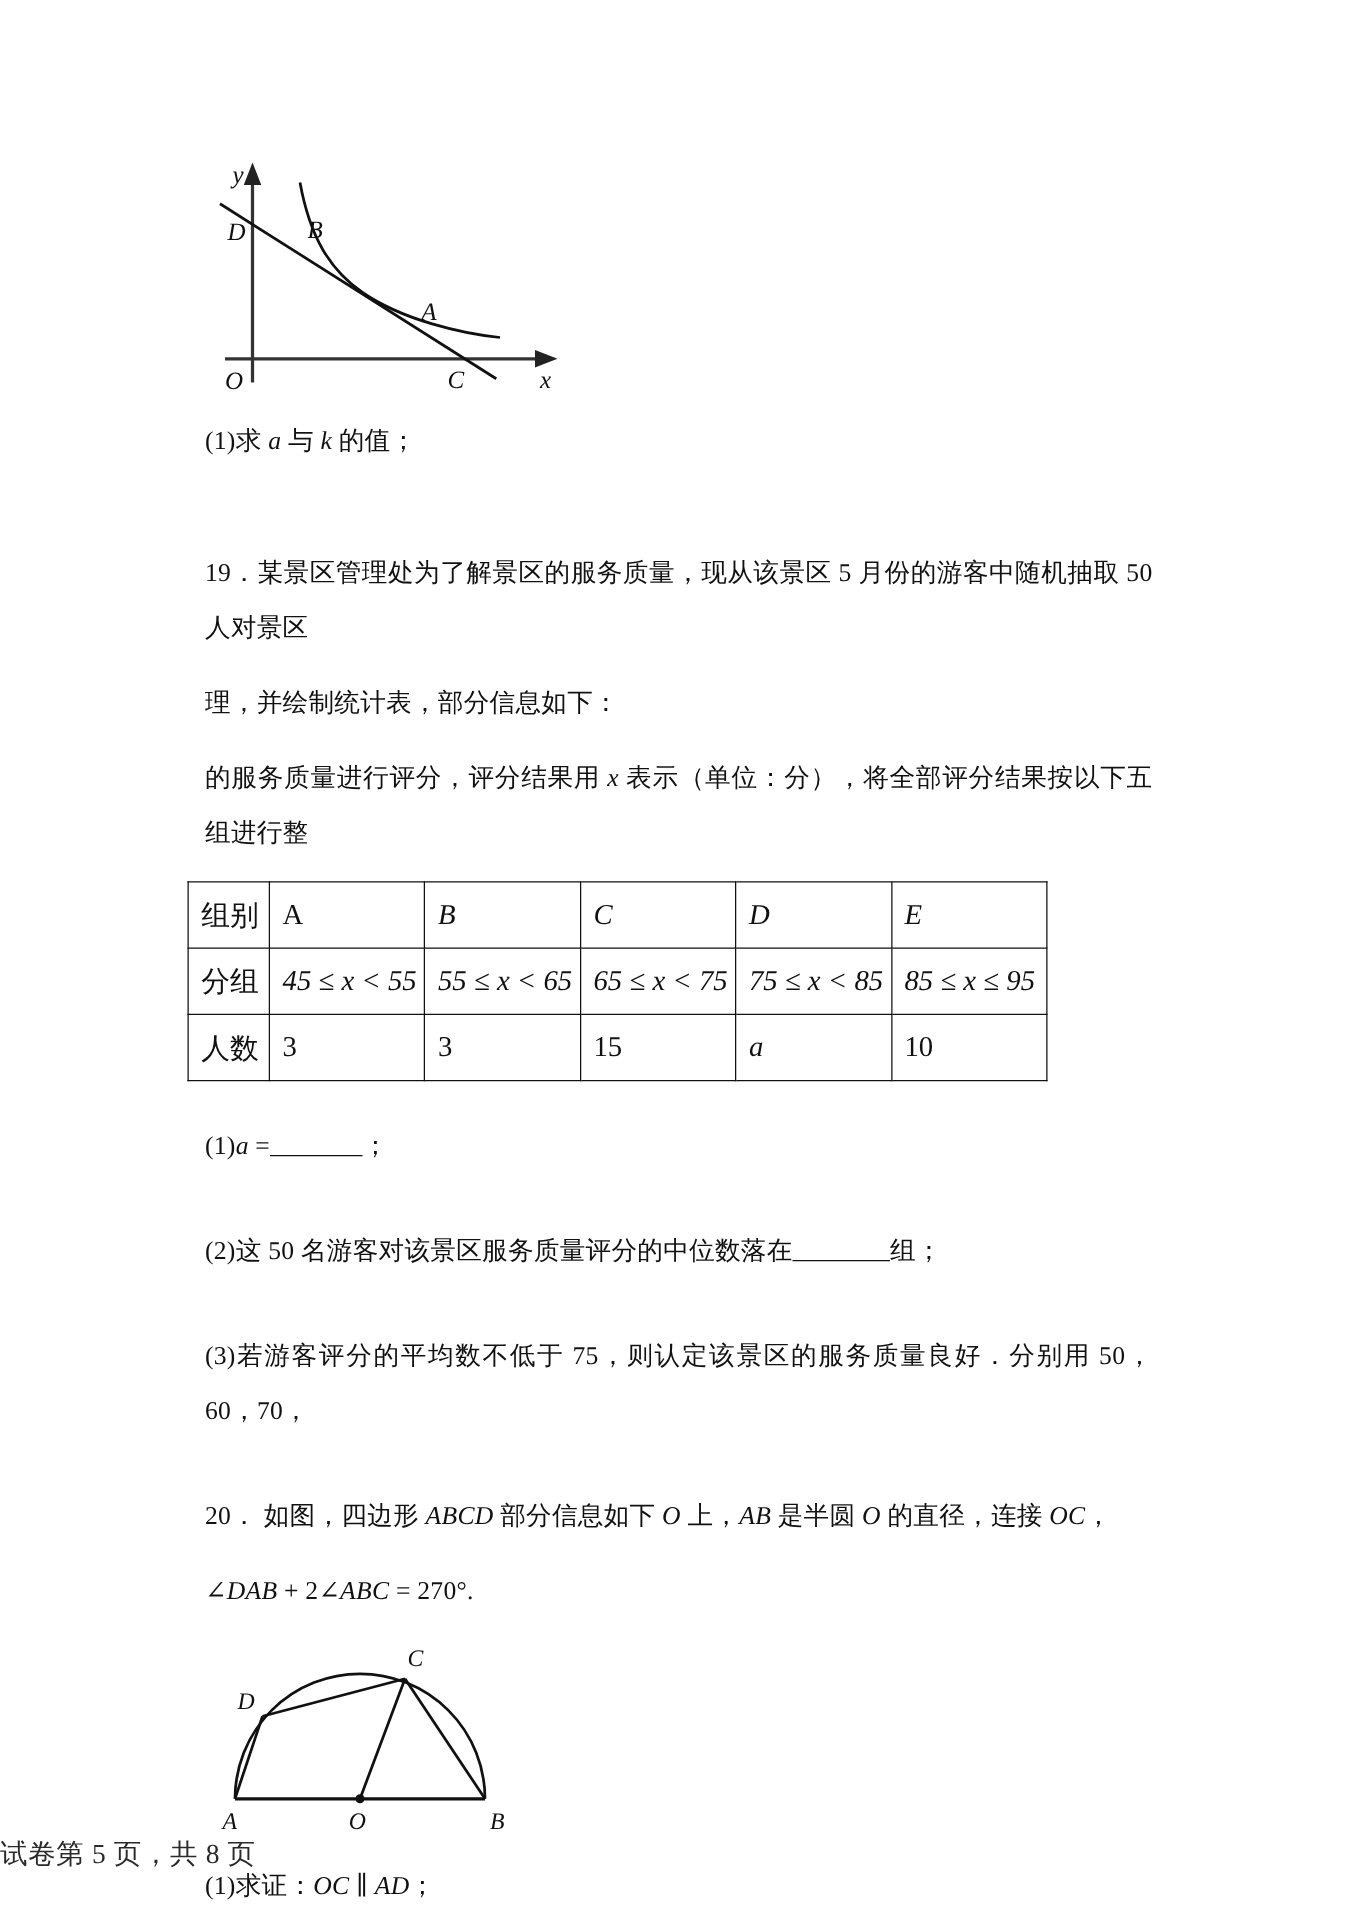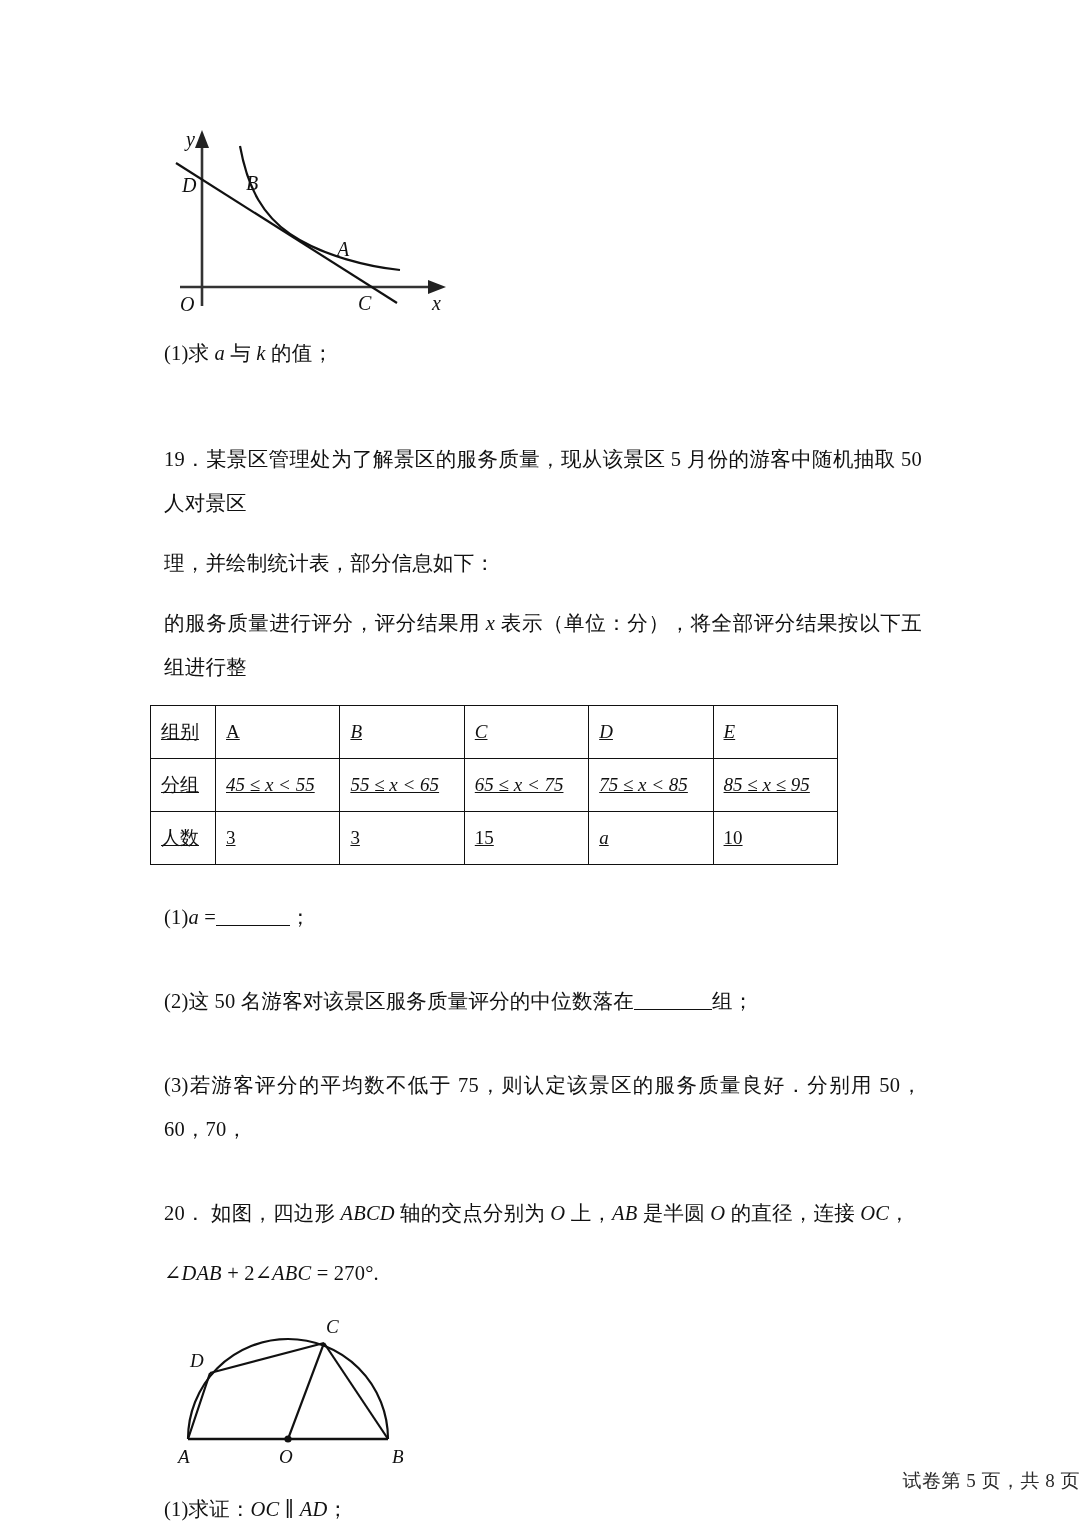--- a/index.html
+++ b/index.html
@@ -81,40 +81,39 @@
   table.stat {
     border-collapse: collapse;
     width: 688px;
     margin: 10px 0 6px 2px;
     table-layout: fixed;
   }
   table.stat td {
     border: 1.6px solid #111;
     height: 52px;
     padding: 0 10px;
-    font-size: 19px;
+    font-size: 23px;
     vertical-align: middle;
     white-space: nowrap;
-    text-decoration: underline;
   }
   td.lbl {
     width: 44px;
     text-align: left;
     font-size: 20px;
   }
   td.cell { text-align: left; }
 
   
   .footer {
     position: absolute;
     left: 0;
     top: 1468px;
     width: 1080px;
-    text-align: right;
-    font-size: 19px;
+    text-align: left;
+    font-size: 22px;
     color: #2a2a2a;
     letter-spacing: 0.5px;
   }
 </style>
 </head>
 <body>
 
 <div class="page">
   <div class="content">
 
@@ -196,21 +195,21 @@
     <p class="para"><span>(2)这 50 名游客对该景区服务质量评分的中位数落在</span><span class="blank-line blank-m"></span><span>组；</span></p>
 
     <div class="spacer-8"></div>
 
     <p class="para">(3)若游客评分的平均数不低于 75，则认定该景区的服务质量良好．分别用 50，60，70，</p>
 
 
 
     <div class="spacer-8"></div>
 
-    <p class="para q-body"><span>20．</span><span> 如图，四边形 </span><span class="mi">ABCD</span><span> 轴的交点分别为 </span><span class="mi">O</span><span> 上，</span><span class="mi">AB</span><span> 是半圆 </span><span class="mi">O</span><span> 的直径，连接 </span><span class="mi">OC</span><span>，</span></p>
+    <p class="para q-body"><span>20．</span><span> 如图，四边形 </span><span class="mi">ABCD</span><span> 部分信息如下 </span><span class="mi">O</span><span> 上，</span><span class="mi">AB</span><span> 是半圆 </span><span class="mi">O</span><span> 的直径，连接 </span><span class="mi">OC</span><span>，</span></p>
 
     <p class="para"><span>∠</span><span class="mi">DAB</span><span> + 2∠</span><span class="mi">ABC</span><span> = 270°.</span></p>
 
     <div class="fig-semicircle">
       <svg width="280" height="160" viewBox="0 0 280 160">
 
         <path d="M 22,128 A 100,100 0 0 1 222,128" fill="none" stroke="#111" stroke-width="2.2"></path>
 
         <line x1="22" y1="128" x2="222" y2="128" stroke="#111" stroke-width="2.6"></line>
 

